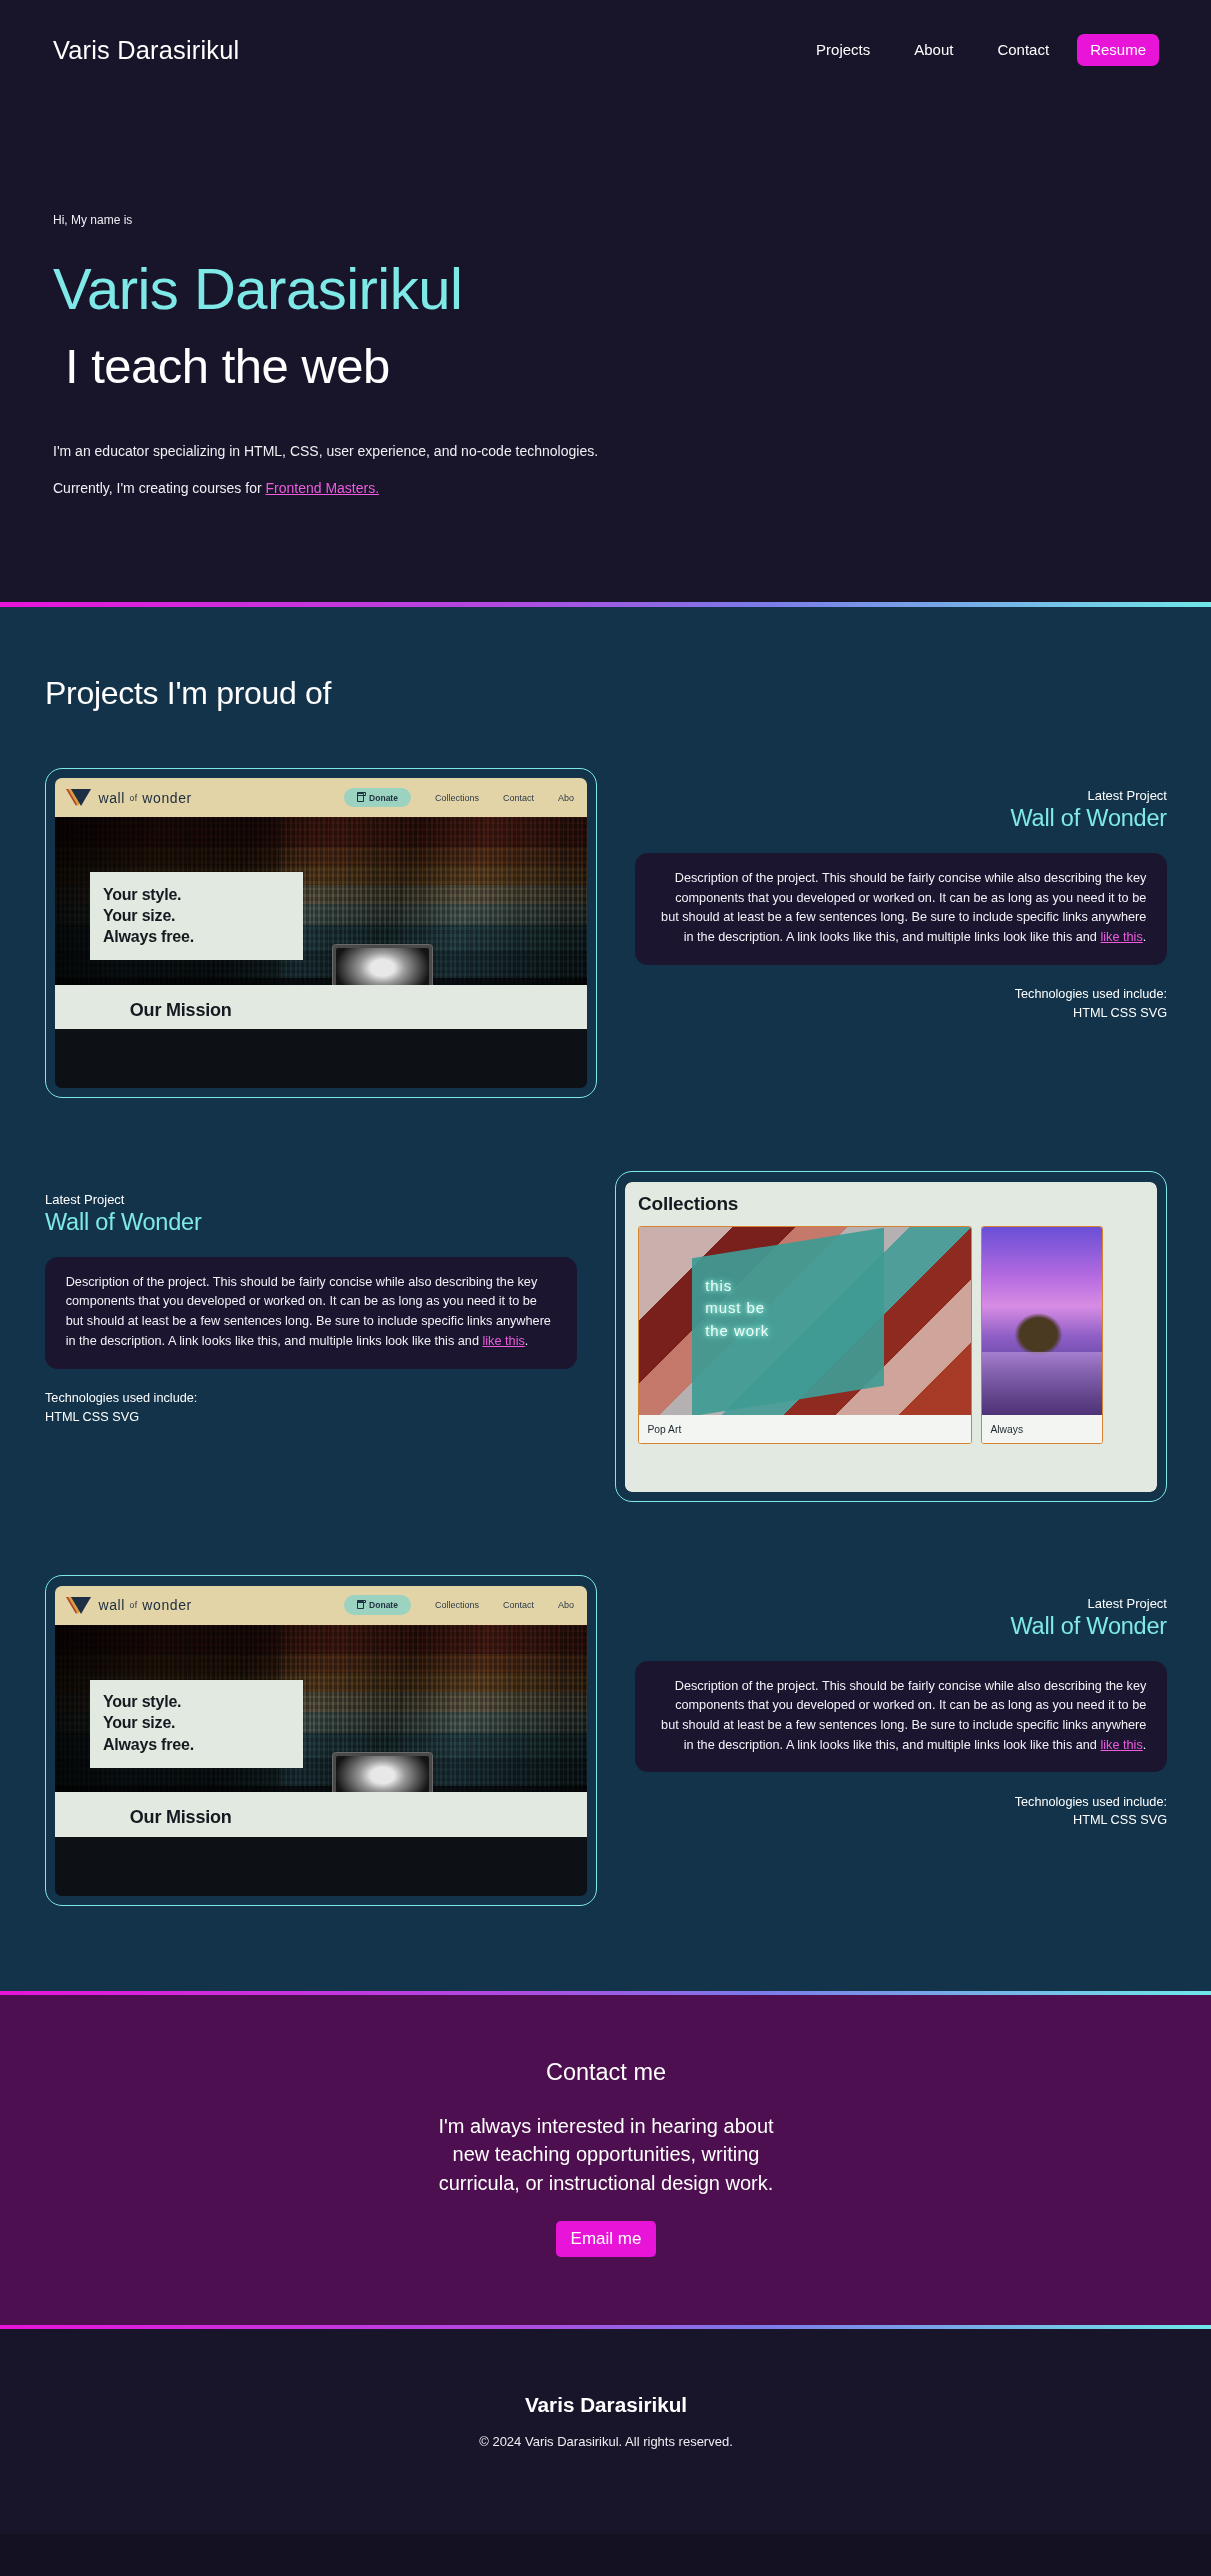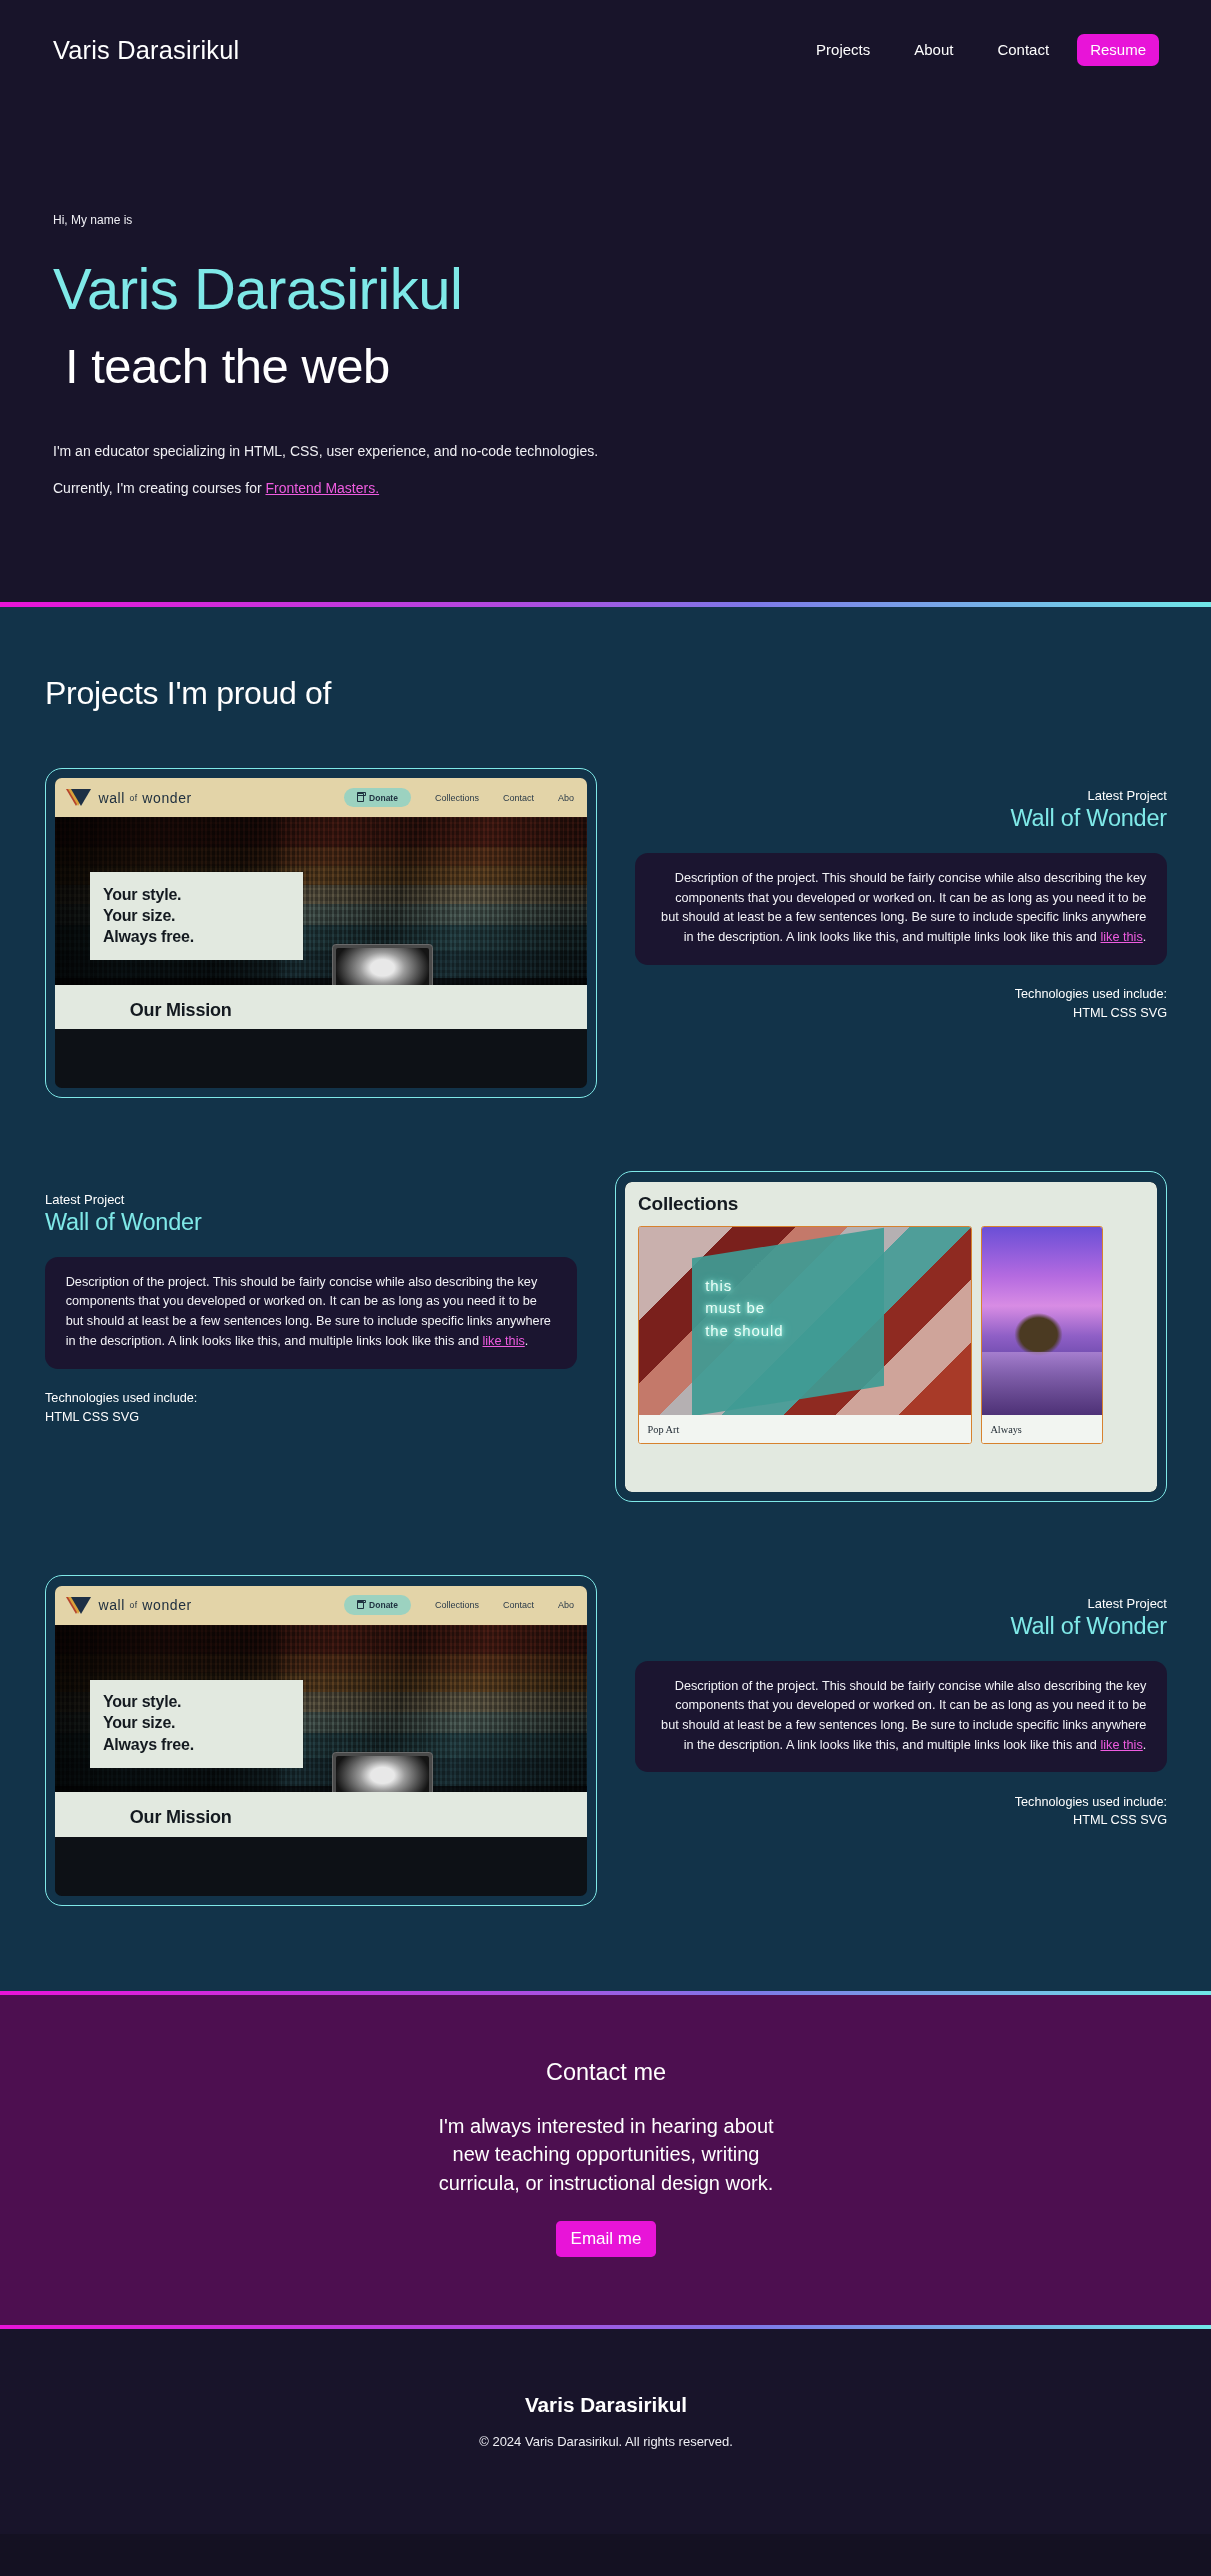--- a/index.html
+++ b/index.html
@@ -306,21 +306,20 @@
     background:linear-gradient(180deg,rgba(190,150,220,.65),rgba(80,50,120,.9));
   }
   .coll-label{
     position:absolute; left:0; right:0; bottom:0; height:28px;
     background:#f2f5f1;
     display:flex; align-items:center;
     padding-left:8.5px;
     font-size:10.3px;
     color:#1d2730;
     z-index:4;
-    font-family:Liberation Serif, serif;
   }
 
   
   .contact{
     background:#4d0f50;
     text-align:center;
     padding:64px 19px 68px;
   }
   .contact h2{ font-size:23.5px; font-weight:400; color:#fff; margin-bottom:26px; }
   .contact p{
@@ -442,21 +441,21 @@
     <div class="thumb">
       <div class="mock">
         <div class="coll">
           <h3>Collections</h3>
           <div class="coll-grid">
             <div class="coll-card wide">
               <div class="coll-art popart"></div>
               <div class="neon">
                 <div>this</div>
                 <div>must be</div>
-                <div>the should</div>
+                <div>the work</div>
               </div>
               <div class="coll-label">Pop Art</div>
             </div>
             <div class="coll-card narrow">
               <div class="coll-art vivid"></div>
               <div class="coll-label">Always</div>
             </div>
           </div>
         </div>
       </div>

